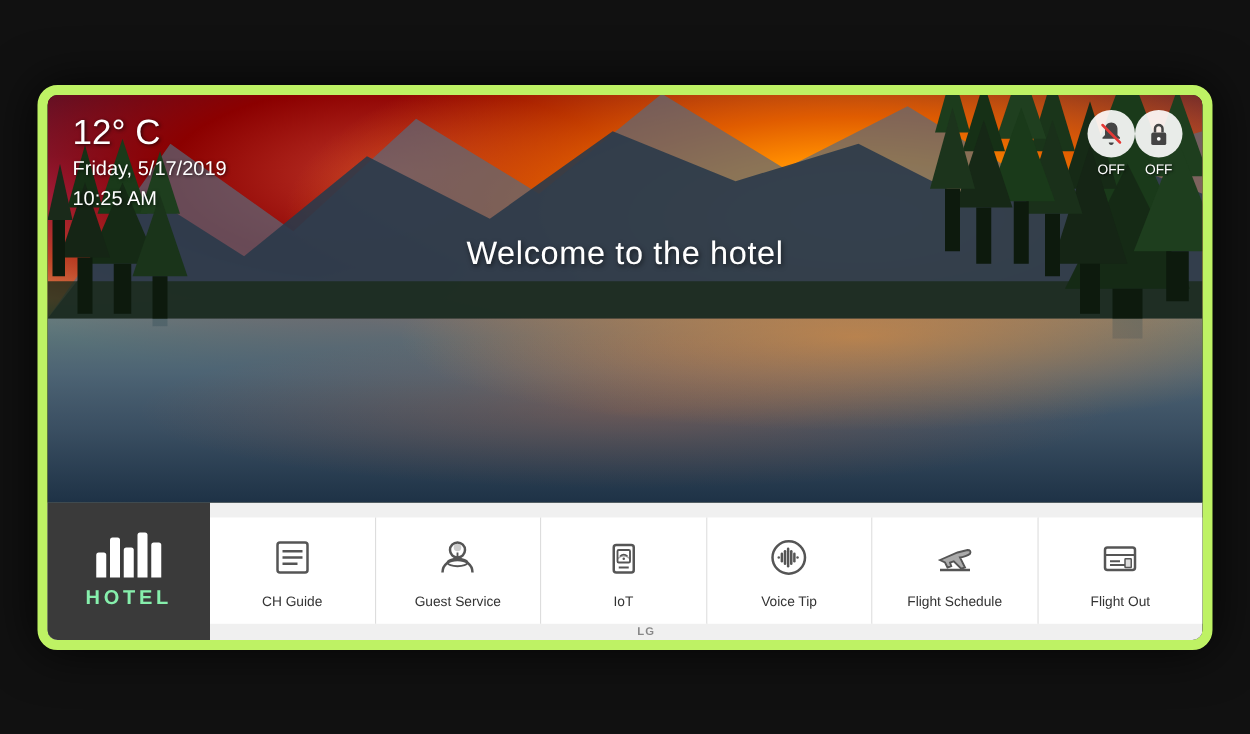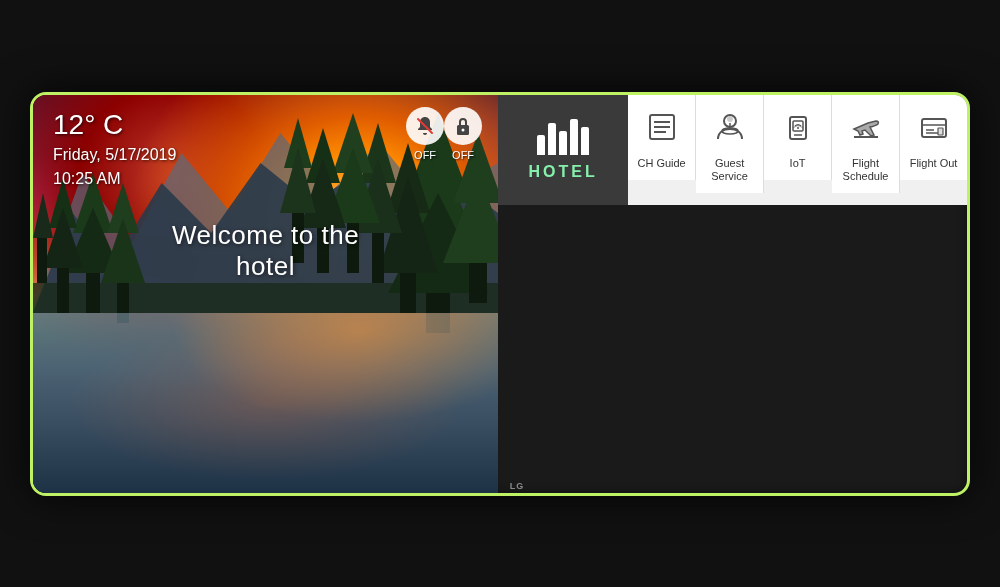--- a/index.html
+++ b/index.html
@@ -9,27 +9,27 @@
       background: #111;
       display: flex;
       align-items: center;
       justify-content: center;
       font-family: 'Arial', sans-serif;
       overflow: hidden;
     }
 
     .tv-frame {
       width: 940px;
-      height: 404px;
+      height: 452px;
       background: #1a1a1a;
       border-radius: 16px;
-      border: 3px solid #bef264;
+      border: 8px solid #bef264;
       box-shadow: 0 0 40px rgba(0,0,0,0.8), inset 0 0 10px rgba(0,0,0,0.5);
       display: flex;
-      flex-direction: row;
+      flex-direction: column;
       overflow: hidden;
       position: relative;
     }
 
     .tv-screen {
       flex: 1;
       position: relative;
       overflow: hidden;
     }
 
@@ -222,21 +222,21 @@
     .hotel-text {
       color: #86efac;
       font-size: 16px;
       font-weight: 700;
       letter-spacing: 3px;
     }
 
     .menu-items {
       flex: 1;
       display: flex;
-      align-items: flex-start;
+      align-items: center;
     }
 
     .menu-item {
       flex: 1;
       display: flex;
       flex-direction: column;
       align-items: center;
       justify-content: center;
       gap: 8px;
       cursor: pointer;
@@ -449,20 +449,36 @@
             <line x1="14" y1="26" x2="22" y2="26" stroke="#555" stroke-width="1.5"></line>
 
             <path d="M15 17 Q18 14 21 17" stroke="#555" stroke-width="1.2" fill="none"></path>
             <path d="M13 19 Q18 14 23 19" stroke="#555" stroke-width="1.2" fill="none" opacity="0.5"></path>
             <circle cx="18" cy="19" r="1" fill="#555"></circle>
           </svg>
         </div>
         <span class="menu-label">IoT</span>
       </div>
 
+      <div class="menu-item">
+        <div class="menu-icon">
+          <svg viewBox="0 0 36 36" fill="none" xmlns="http://www.w3.org/2000/svg">
+            <circle cx="18" cy="18" r="13" stroke="#555" stroke-width="2" fill="none"></circle>
+
+            <line x1="10" y1="18" x2="10" y2="18" stroke="#555" stroke-width="2" stroke-linecap="round"></line>
+            <line x1="12.5" y1="15" x2="12.5" y2="21" stroke="#555" stroke-width="2" stroke-linecap="round"></line>
+            <line x1="15" y1="13" x2="15" y2="23" stroke="#555" stroke-width="2" stroke-linecap="round"></line>
+            <line x1="17.5" y1="11" x2="17.5" y2="25" stroke="#555" stroke-width="2" stroke-linecap="round"></line>
+            <line x1="20" y1="13" x2="20" y2="23" stroke="#555" stroke-width="2" stroke-linecap="round"></line>
+            <line x1="22.5" y1="15" x2="22.5" y2="21" stroke="#555" stroke-width="2" stroke-linecap="round"></line>
+            <line x1="25" y1="18" x2="25" y2="18" stroke="#555" stroke-width="2" stroke-linecap="round"></line>
+          </svg>
+        </div>
+        <span class="menu-label">Voice Tip</span>
+      </div>
 
       <div class="menu-item">
         <div class="menu-icon">
           <svg viewBox="0 0 36 36" fill="none" xmlns="http://www.w3.org/2000/svg">
 
             <path d="M6 20 L20 14 L28 12 C30 12 31 13 30 15 C29 16 24 18 22 18 L26 26 L23 27 L17 21 L14 22 L15 25 L12 26 L10 22 L6 20Z" stroke="#555" stroke-width="1.5" fill="#aaa"></path>
             <line x1="6" y1="28" x2="30" y2="28" stroke="#555" stroke-width="2"></line>
           </svg>
         </div>
         <span class="menu-label">Flight Schedule</span>

